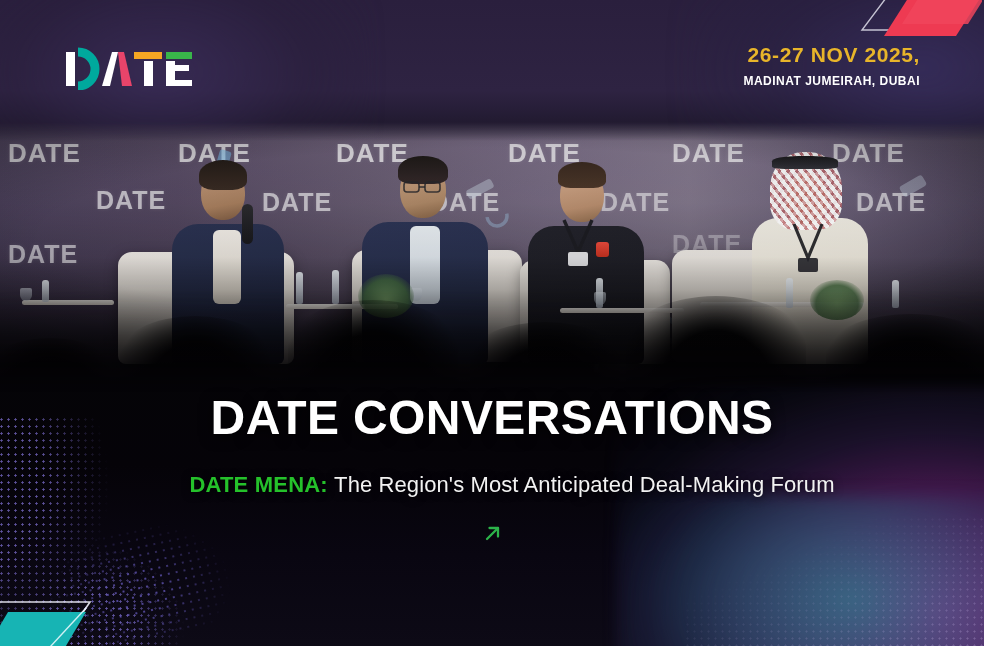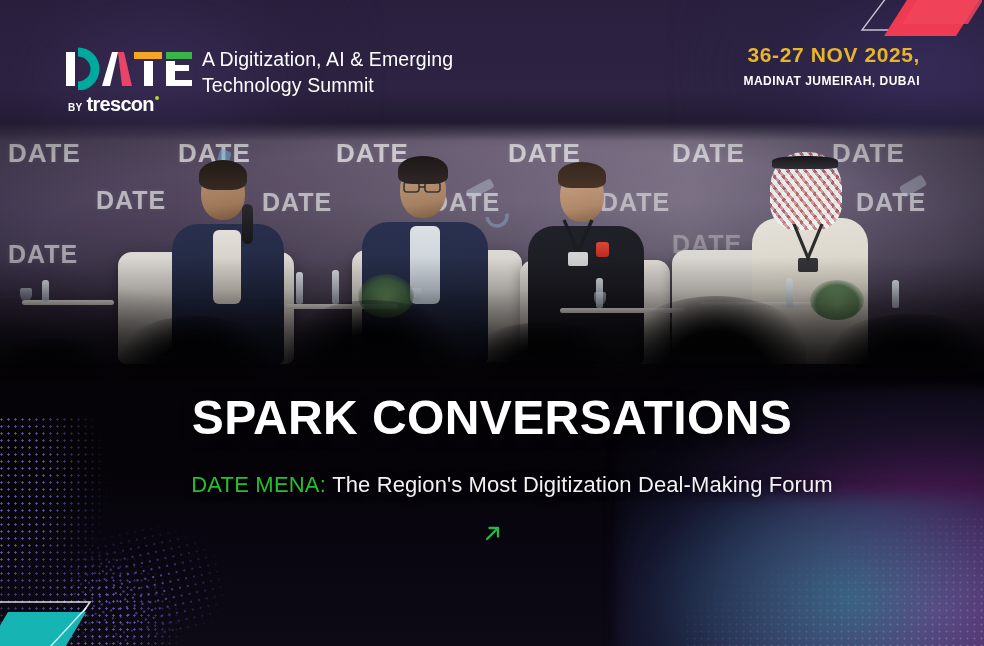--- a/index.html
+++ b/index.html
@@ -347,21 +347,21 @@
     text-shadow: 0 2px 14px rgba(0,0,0,0.8);
   }
   .subline {
     margin-top: 27px;
     font-size: 22px;
     line-height: 1.25;
     text-shadow: 0 1px 8px rgba(0,0,0,0.8);
   }
   .subline-accent {
     color: #25c12b;
-    font-weight: 400;
+    font-weight: 700;
     letter-spacing: 0.2px;
     margin-left: 40px;
   }
   .subline-rest {
     color: #f2f2f2;
     font-weight: 300;
     letter-spacing: 0.1px;
   }
 
   .url-row {
@@ -521,39 +521,34 @@
         <polygon points="52,8 58,8 66,42 56,42" fill="#e8446a"></polygon>
 
         <rect x="68" y="8" width="28" height="7" fill="#f5a623"></rect>
         <rect x="78" y="17" width="9" height="25" fill="#ffffff"></rect>
 
         <rect x="100" y="8" width="26" height="7" fill="#39b54a"></rect>
         <rect x="100" y="17" width="9" height="25" fill="#ffffff"></rect>
         <rect x="109" y="21" width="14" height="6" fill="#ffffff"></rect>
         <rect x="109" y="36" width="17" height="6" fill="#ffffff"></rect>
       </svg>
-      <div class="trescon-row">
-        <span class="by-label">BY</span>
-        <span class="trescon-label"><span>trescon</span><span class="trescon-dot"></span></span>
-      </div>
     </div>
 
-    <div class="tagline">A Digitization, AI &amp; Emerging Technology Summit</div>
 
     <div class="event-meta">
-      <div class="event-date">36-27 NOV 2025,</div>
+      <div class="event-date">26-27 NOV 2025,</div>
       <div class="event-venue">MADINAT JUMEIRAH, DUBAI</div>
     </div>
   </div>
 
   <div class="message">
-    <div class="headline-1">SPARK CONVERSATIONS</div>
+    <div class="headline-1">DATE CONVERSATIONS</div>
 
     <div class="subline">
-      <span class="subline-accent">DATE MENA:</span><span class="subline-rest">&nbsp;<span>The Region's Most Digitization Deal-Making Forum</span></span>
+      <span class="subline-accent">DATE MENA:</span><span class="subline-rest">&nbsp;<span>The Region's Most Anticipated Deal-Making Forum</span></span>
     </div>
 
     <div class="url-row">
       <svg class="url-arrow" width="19" height="19" viewBox="0 0 19 19">
         <path d="M4 15 L15 4" stroke="#2cb34a" stroke-width="2.3" stroke-linecap="round" fill="none"></path>
         <path d="M6.5 4 L15 4 L15 12.5" stroke="#2cb34a" stroke-width="2.3" stroke-linecap="round" stroke-linejoin="round" fill="none"></path>
       </svg>
     </div>
   </div>
 

